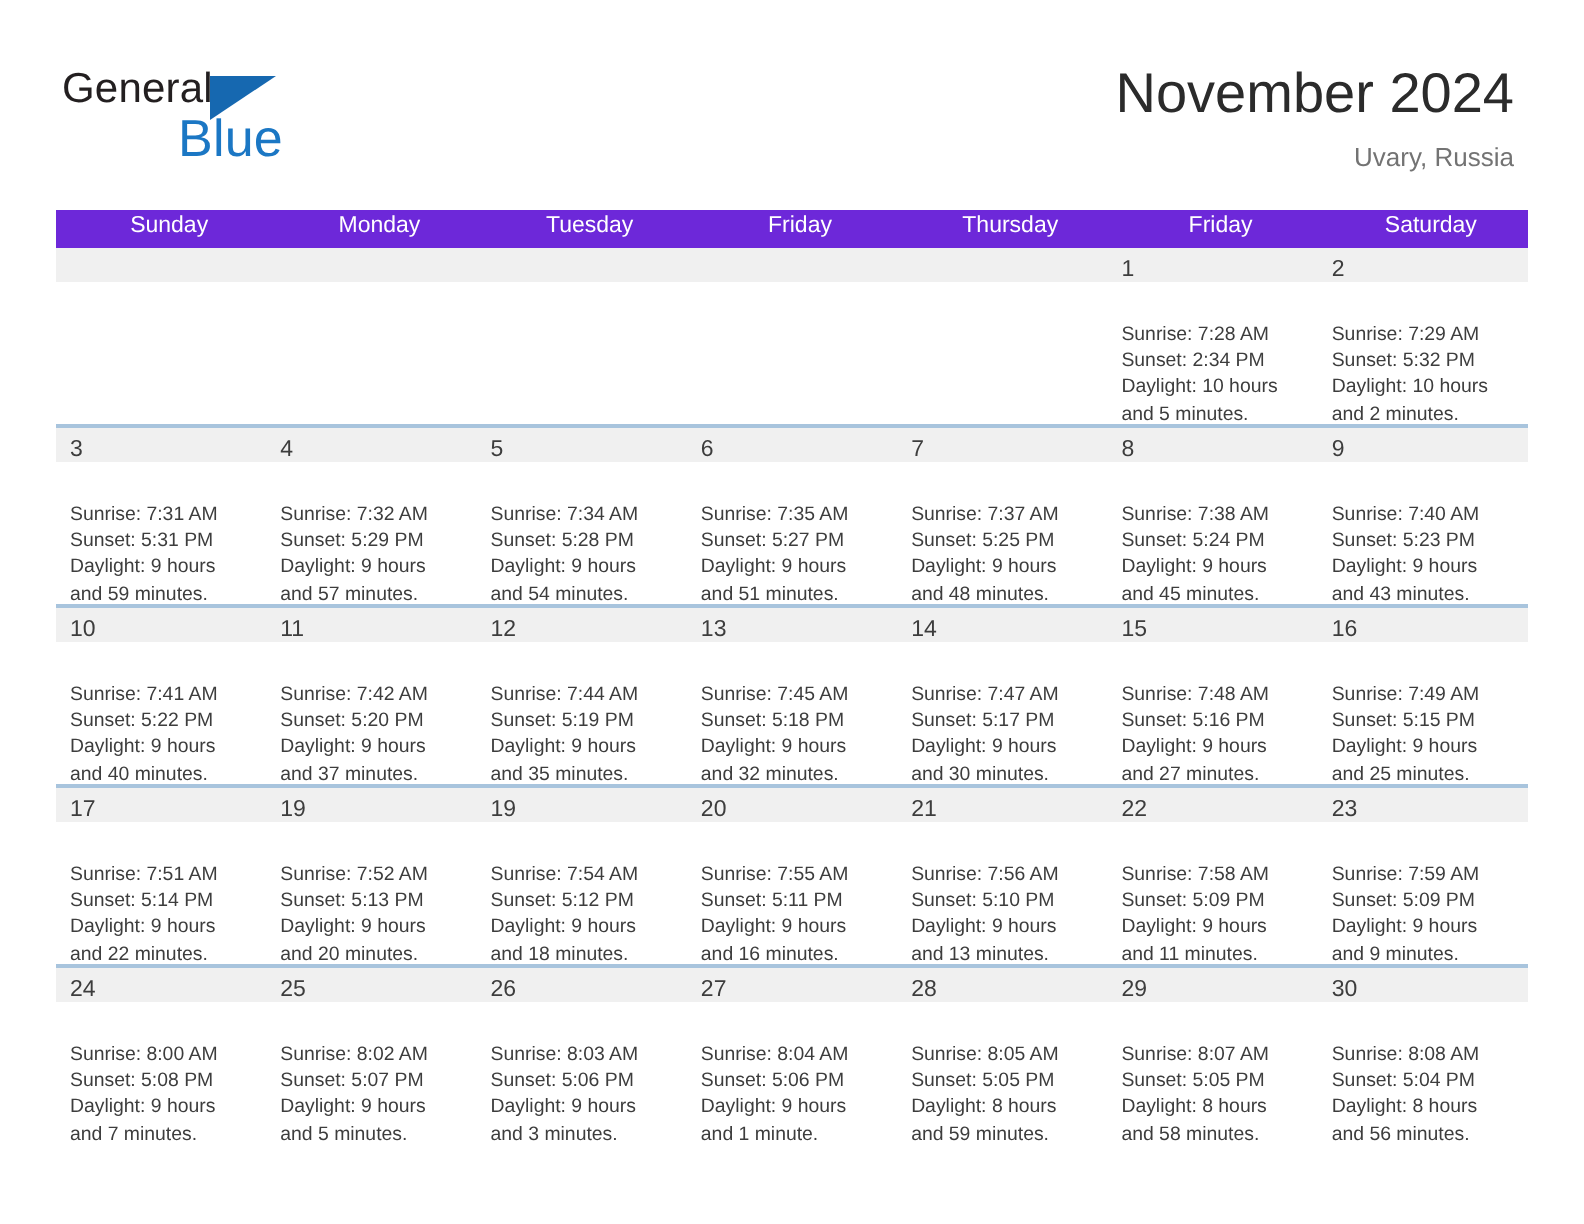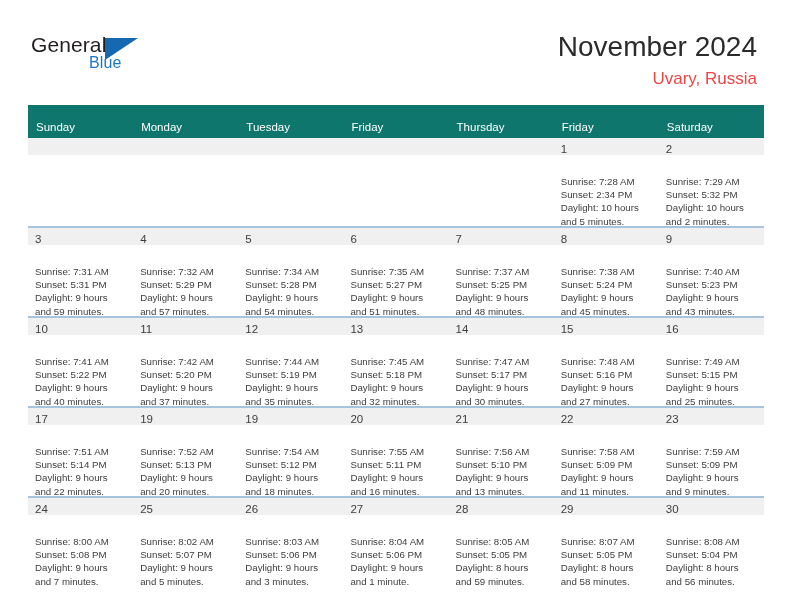--- a/index.html
+++ b/index.html
@@ -45,21 +45,21 @@
     top: 0;
     font-size: 21px;
     letter-spacing: 0.1px;
     color: #231f20;
     font-family: "Liberation Sans", sans-serif;
   }
   .logo-blue {
     position: absolute;
     left: 58px;
     top: 21px;
-    font-size: 16px;
+    font-size: 26px;
     letter-spacing: 0.1px;
     color: #1b77c4;
     font-family: "Liberation Sans", sans-serif;
   }
   .logo-triangle {
     position: absolute;
     left: 74px;
     top: 5px;
     width: 0;
     height: 0;
@@ -76,44 +76,44 @@
   .cal-title {
     font-size: 28px;
     line-height: 34px;
     color: #2b2b2b;
     font-weight: normal;
     font-family: "Liberation Sans", sans-serif;
     white-space: nowrap;
   }
   .cal-subtitle {
     margin-top: 6px;
-    font-size: 17px;
+    font-size: 13px;
     line-height: 18px;
-    color: #ef4444;
+    color: #737373;
     font-family: "Liberation Sans", sans-serif;
     white-space: nowrap;
   }
 
   
   .calendar {
     position: absolute;
     left: 28px;
     top: 105px;
     width: 736px;
     border-collapse: collapse;
     table-layout: fixed;
   }
 
   .calendar th {
-    background: #0f766e;
+    background: #6d28d9;
     color: #ffffff;
     font-weight: normal;
     font-size: 11.5px;
-    text-align: left;
-    padding: 16px 0 5px 8px;
+    text-align: center;
+    padding: 2px 0 5px 8px;
     height: 11px;
     font-family: "Liberation Sans", sans-serif;
   }
 
   .calendar td {
     width: 105.14px;
     vertical-align: top;
     padding: 0;
     border-top: 2px solid #a8c4dd;
     background: #ffffff;

